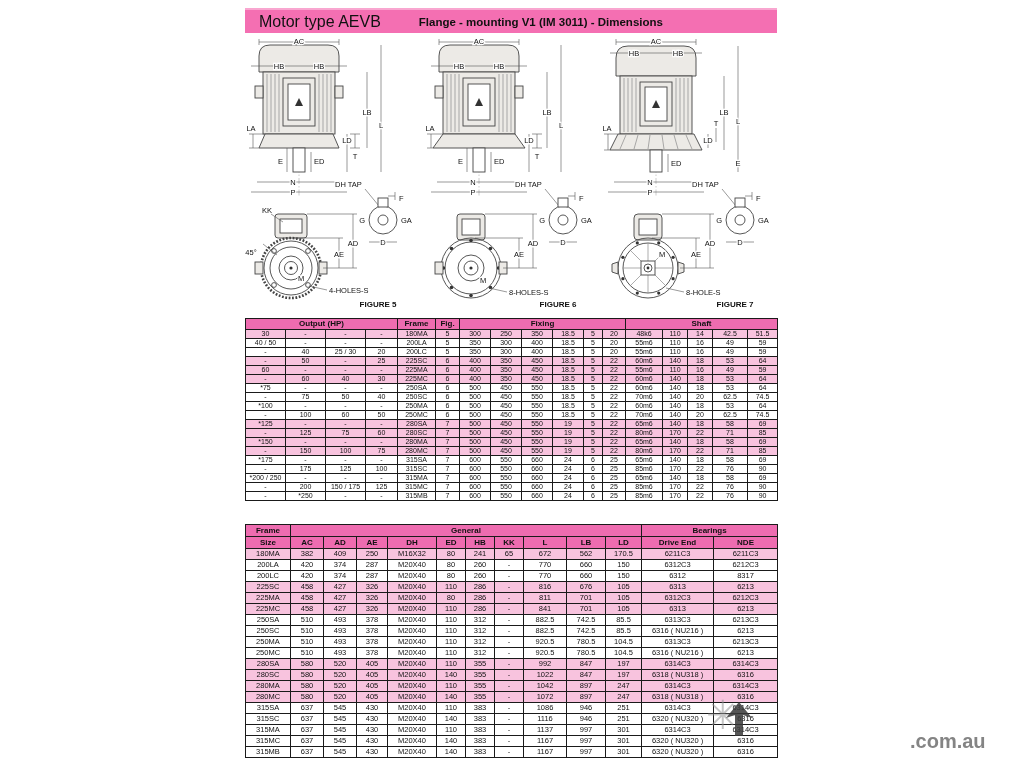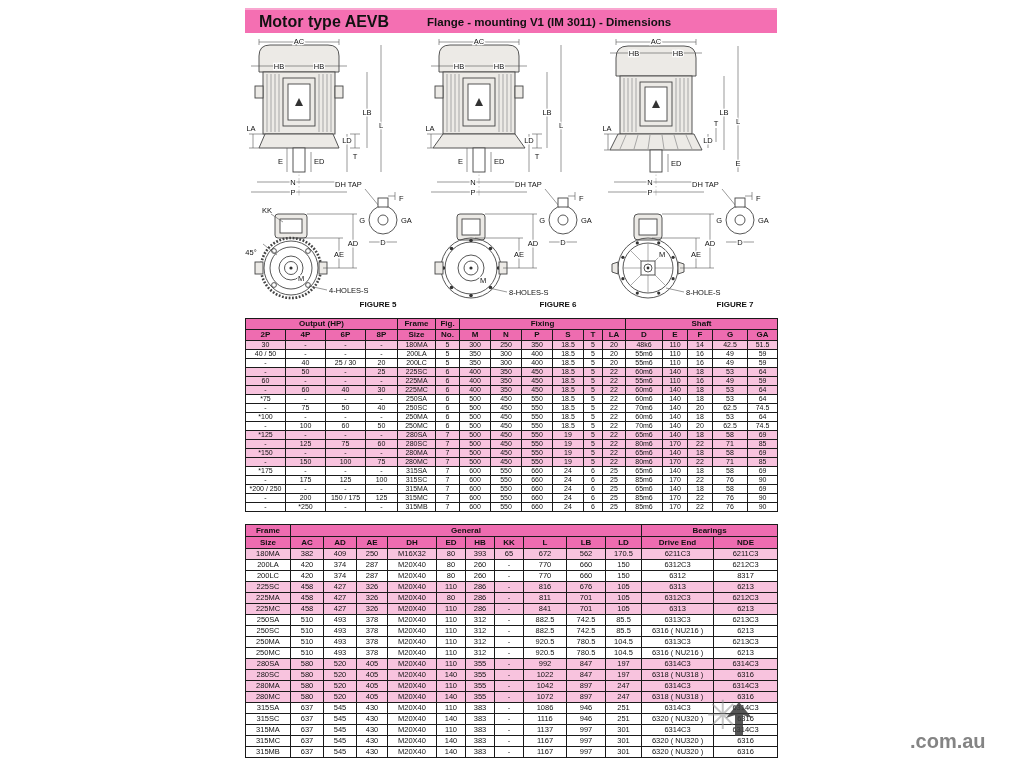--- a/index.html
+++ b/index.html
@@ -2,21 +2,21 @@
 <html><head>
 <meta charset="utf-8">
 <style>
   html,body{margin:0;padding:0;background:#fff;}
   #page{position:relative;width:1024px;height:768px;background:#ffffff;overflow:hidden;
         font-family:"Liberation Sans",sans-serif;color:#111;}
   
   .titlebar{position:absolute;left:245px;top:8px;width:532px;height:25px;background:#f46fb2;
             display:flex;align-items:center;gap:38px;padding:0 14px;box-sizing:border-box;
             border-top:2px solid #f9a6d0;}
-  .titlebar .t1{font-size:16px;font-weight:bold;color:#111;}
+  .titlebar .t1{font-size:16px;font-weight:normal;color:#111;}
   .titlebar .t2{font-size:11.5px;font-weight:bold;color:#111;}
   
   .fig{position:absolute;top:36px;width:180px;height:276px;}
   #fig5{left:243px;} #fig6{left:423px;} #fig7{left:600px;}
   svg .part{fill:#eceae6;stroke:#444;stroke-width:0.9;}
   svg .partw{fill:#fff;stroke:#444;stroke-width:0.9;}
   svg .fins{stroke:#8a8a8a;stroke-width:0.7;fill:none;}
   svg .dark{fill:#333;}
   svg .cl{stroke:#999;stroke-width:0.5;stroke-dasharray:6 2 1.5 2;}
   svg .dim{stroke:#555;stroke-width:0.6;fill:none;}
@@ -333,39 +333,20 @@
         <col style="width:30px">
     </colgroup>
     <thead>
       <tr class="gh">
           <th colspan="4">Output (HP)</th>
           <th colspan="1">Frame</th>
           <th colspan="1">Fig.</th>
           <th colspan="6">Fixing</th>
           <th colspan="5">Shaft</th>
         </tr>
-      <tr class="ch">
-          <th>2P</th>
-          <th>4P</th>
-          <th>6P</th>
-          <th>8P</th>
-          <th>Size</th>
-          <th>No.</th>
-          <th>M</th>
-          <th>N</th>
-          <th>P</th>
-          <th>S</th>
-          <th>T</th>
-          <th>LA</th>
-          <th>D</th>
-          <th>E</th>
-          <th>F</th>
-          <th>G</th>
-          <th>GA</th>
-        </tr>
     </thead>
     <tbody>
         <tr class="shaded">
           <td>30</td>
           <td>-</td>
           <td>-</td>
           <td>-</td>
           <td>180MA</td>
           <td>5</td>
           <td>300</td>
@@ -764,21 +745,21 @@
         </tr>
     </thead>
     <tbody>
         <tr class="shaded">
           <td>180MA</td>
           <td>382</td>
           <td>409</td>
           <td>250</td>
           <td>M16X32</td>
           <td>80</td>
-          <td>393</td>
+          <td>241</td>
           <td>65</td>
           <td>672</td>
           <td>562</td>
           <td>170.5</td>
           <td>6211C3</td>
           <td>6211C3</td>
         </tr>
         <tr>
           <td>200LA</td>
           <td>420</td>

